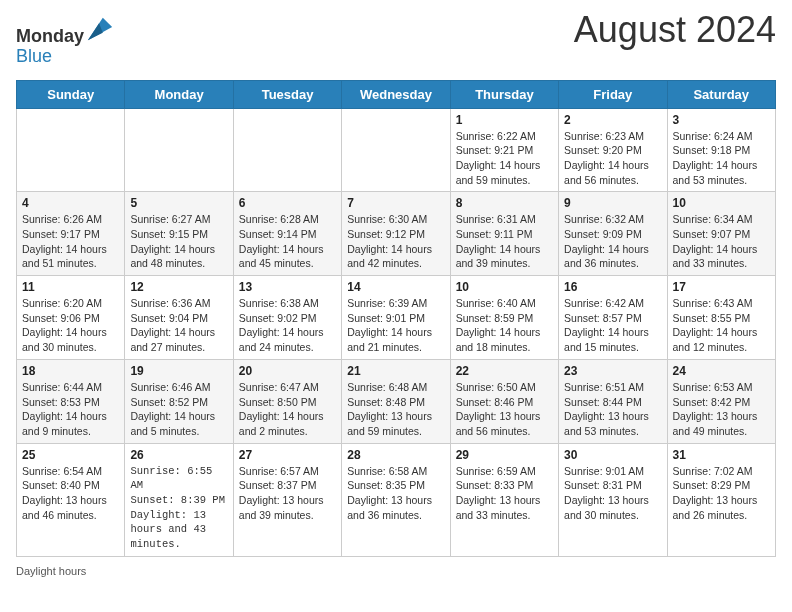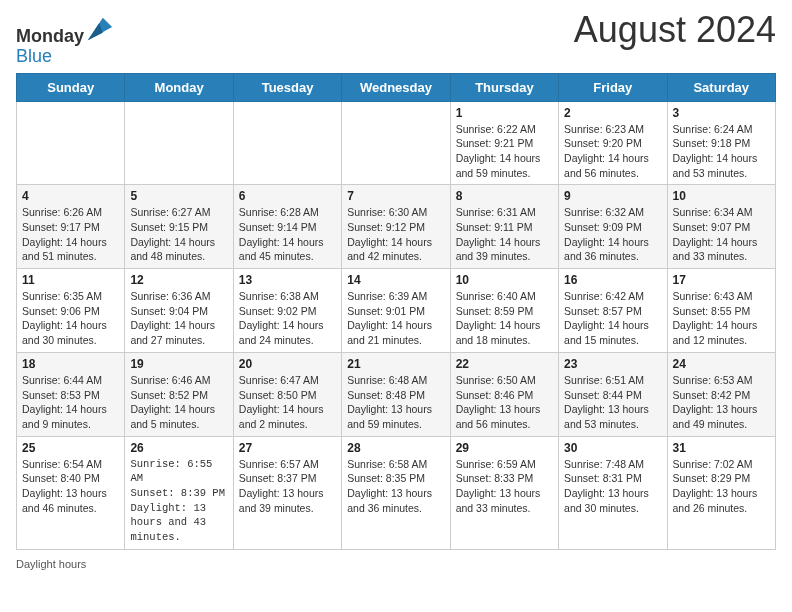--- a/index.html
+++ b/index.html
@@ -48,21 +48,21 @@
       line-height: 1.1;
     }
     .location {
       font-size: 16px;
       color: #555;
       margin-top: 2px;
     }
     .calendar {
       width: 100%;
       border-collapse: collapse;
-      margin-top: 6px;
+      margin-top: 13px;
       font-size: 11px;
       padding-left: 12px;
     }
     .calendar th {
       background-color: #2980b9;
       color: #fff;
       text-align: center;
       padding: 6px 4px;
       font-size: 13px;
       font-weight: 600;
@@ -209,21 +209,21 @@
         <td>
           <span class="day-number">10</span>
           <div class="day-info" style="white-space: pre-line;">Sunrise: 6:34 AM
 Sunset: 9:07 PM
 Daylight: 14 hours and 33 minutes.</div>
         </td>
       </tr>
       <tr class="row-odd">
         <td>
           <span class="day-number">11</span>
-          <div class="day-info" style="white-space: pre-line;">Sunrise: 6:35 AM
+          <div class="day-info" style="white-space: pre-line;">Sunrise: 6:20 AM
 Sunset: 9:06 PM
 Daylight: 14 hours and 30 minutes.</div>
         </td>
         <td>
           <span class="day-number">12</span>
           <div class="day-info" style="white-space: pre-line;">Sunrise: 6:36 AM
 Sunset: 9:04 PM
 Daylight: 14 hours and 27 minutes.</div>
         </td>
         <td>
@@ -327,21 +327,21 @@
 Daylight: 13 hours and 36 minutes.</div>
         </td>
         <td>
           <span class="day-number">29</span>
           <div class="day-info" style="white-space: pre-line;">Sunrise: 6:59 AM
 Sunset: 8:33 PM
 Daylight: 13 hours and 33 minutes.</div>
         </td>
         <td>
           <span class="day-number">30</span>
-          <div class="day-info" style="white-space: pre-line;">Sunrise: 7:48 AM
+          <div class="day-info" style="white-space: pre-line;">Sunrise: 9:01 AM
 Sunset: 8:31 PM
 Daylight: 13 hours and 30 minutes.</div>
         </td>
         <td>
           <span class="day-number">31</span>
           <div class="day-info" style="white-space: pre-line;">Sunrise: 7:02 AM
 Sunset: 8:29 PM
 Daylight: 13 hours and 26 minutes.</div>
         </td>
       </tr>

